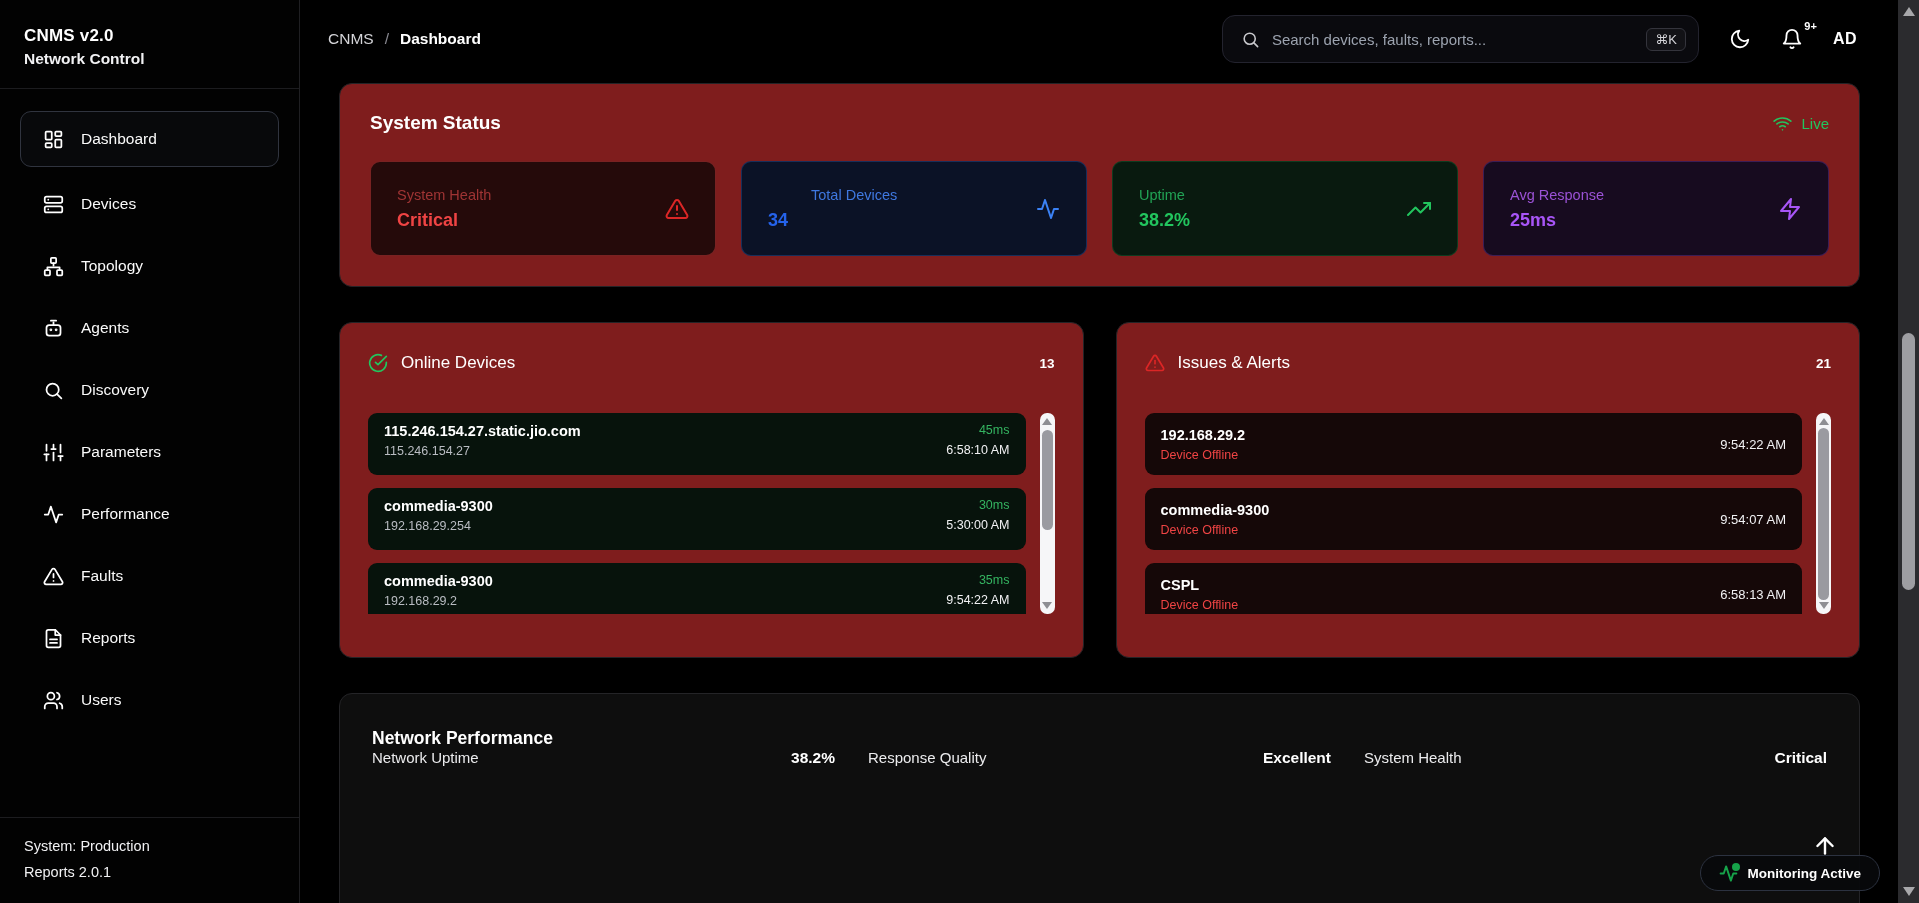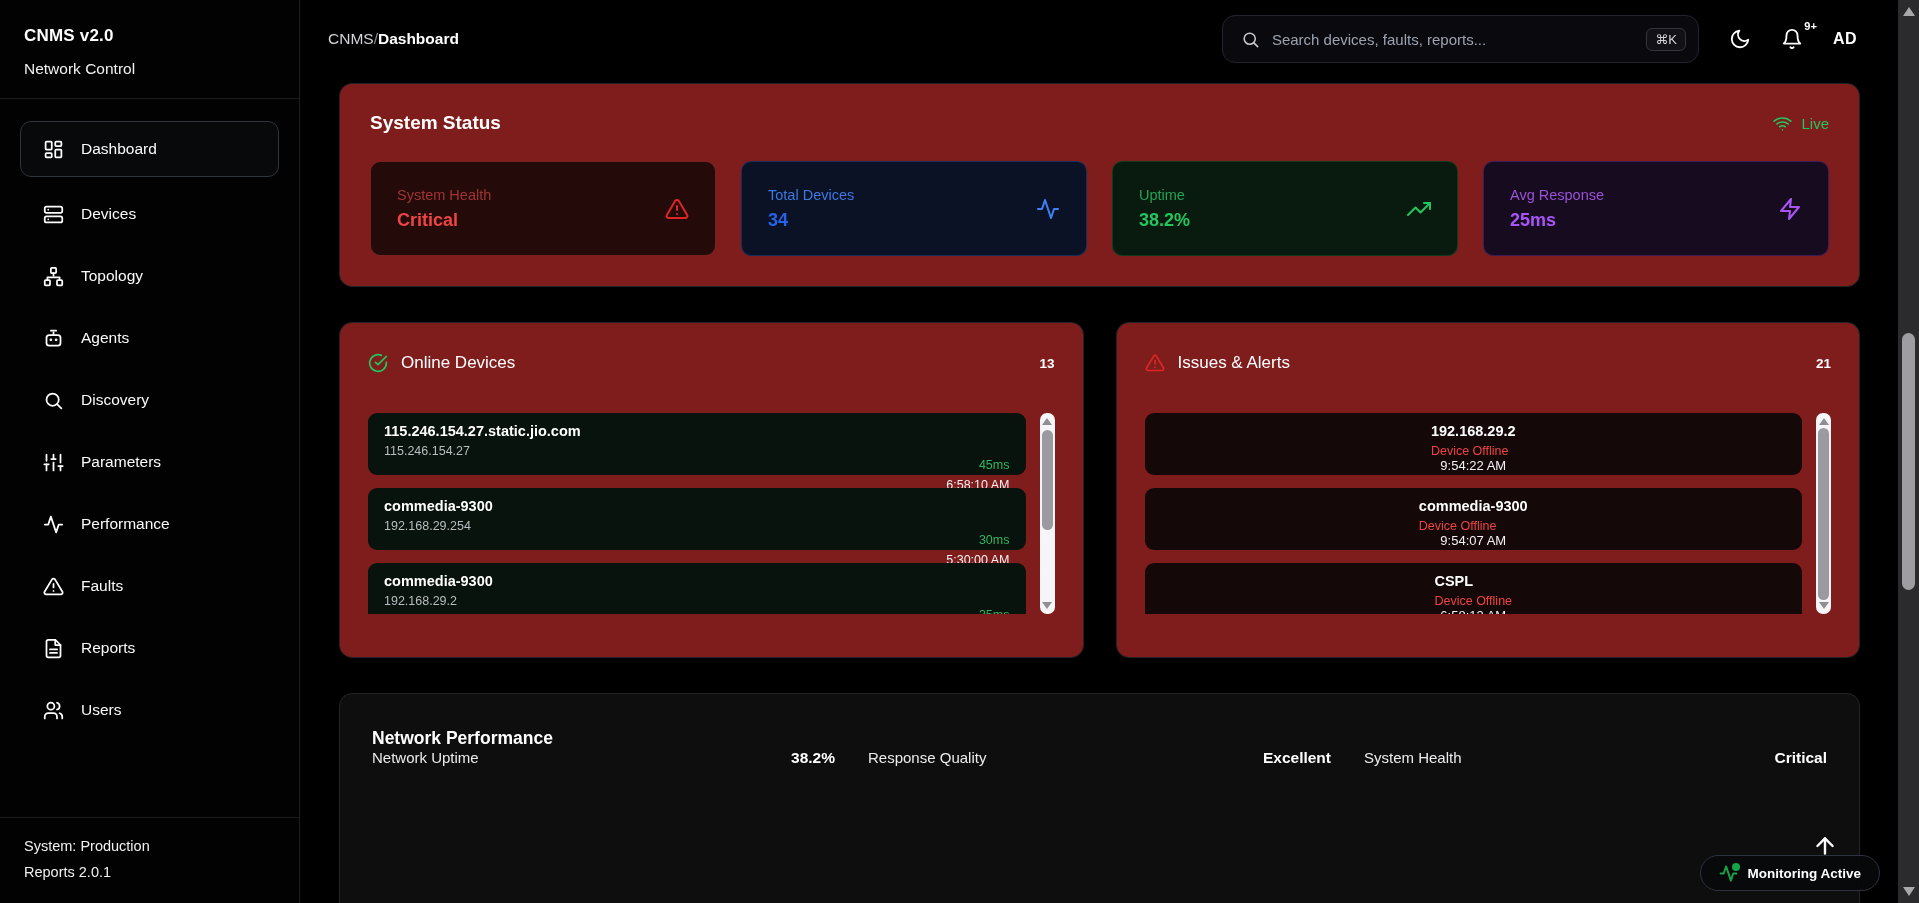--- a/index.html
+++ b/index.html
@@ -8,33 +8,33 @@
     background:#000; color:#fff;
     font-family:"Liberation Sans","DejaVu Sans",sans-serif;
     display:flex;
   }
   svg { display:block; }
 
   
   .sidebar { width:300px; min-width:300px; height:100%; background:#020202; border-right:1px solid #1f1f22; display:flex; flex-direction:column; }
   .sb-head { padding:26px 24px 20px 24px; border-bottom:1px solid #1c1c1f; }
   .sb-title { font-size:17px; font-weight:700; letter-spacing:.2px; }
-  .sb-sub { margin-top:14px; font-size:15.5px; font-weight:400; color:#f1f1f3; }
+  .sb-sub { margin-top:4px; font-size:15.5px; font-weight:700; color:#f1f1f3; }
   .nav { display:flex; flex-direction:column; gap:12px; padding:22px 20px 0 20px; }
   .nav-item { display:flex; align-items:center; gap:17px; height:50px; padding:0 22px; border-radius:11px; border:1px solid transparent; color:#fafafa; cursor:pointer; }
   .nav-item.active { border-color:#30343f; height:56px; background:#08090b; }
   .nav-item .nv-ic { width:21px; height:21px; color:#fff; }
   .nav-label { font-size:15.5px; font-weight:400; }
   .sb-foot { margin-top:auto; border-top:1px solid #1c1c1f; padding:16px 24px 18px 24px; }
   .sb-foot div { font-size:14.5px; color:#f1f1f3; line-height:1.75; }
 
   
   .main { flex:1; height:100%; position:relative; overflow:hidden; }
   .topbar { height:78px; display:flex; align-items:center; padding:0 62px 0 28px; }
-  .crumb { display:flex; align-items:center; font-size:15.5px; }
+  .crumb { display:flex; align-items:center; gap:11px; font-size:15.5px; }
   .crumb-root { color:#d4d4d8; }
   .crumb-sep { color:#8a8a92; }
   .crumb-cur { color:#fff; font-weight:700; }
   .tb-right { margin-left:auto; display:flex; align-items:center; gap:30px; }
   .searchbox { width:477px; height:48px; background:#0a0a0e; border:1px solid #23232e; border-radius:13px; display:flex; align-items:center; padding:0 12px 0 18px; }
   .searchbox .s-ic { width:19px; height:19px; color:#c8c8cc; margin-right:12px; }
   .searchbox input { flex:1; background:transparent; border:none; outline:none; color:#e4e4e7; font-size:15px; font-family:inherit; }
   .searchbox input::placeholder { color:#9ca3af; }
   .kbd { border:1px solid #34343c; background:#121216; border-radius:6px; padding:4px 8px; font-size:13px; color:#d4d4d8; line-height:1; }
   .icon-btn { width:22px; height:22px; color:#fff; cursor:pointer; position:relative; }
@@ -52,38 +52,38 @@
   .live { display:flex; align-items:center; gap:9px; color:#22c55e; font-size:15px; }
   .live .lv-ic { width:19px; height:19px; }
   .stat-grid { margin-top:27px; display:grid; grid-template-columns:repeat(4,1fr); gap:25px; }
   .stat { height:95px; border-radius:10px; display:flex; align-items:center; justify-content:space-between; padding:0 26px; }
   .sc-label { font-size:14.5px; margin-bottom:7px; }
   .sc-value { font-size:18px; font-weight:700; }
   .sc-icon { width:24px; height:24px; }
   .c-red    { background:#250a0a; border:1px solid rgba(239,68,68,.42); }
   .c-red .sc-label{color:#a03434;} .c-red .sc-value{color:#ef4444;} .c-red .sc-icon{color:#dc2626;}
   .c-blue   { background:#0b1226; border:1px solid rgba(59,130,246,.25); }
-  .c-blue .sc-label{color:#3f78e0;} .c-blue .sc-value{color:#2563eb;} .c-blue .sc-icon{color:#3b82f6;}
+  .c-blue .sc-label{color:#3f78e0;margin-left:43px;} .c-blue .sc-value{color:#2563eb;} .c-blue .sc-icon{color:#3b82f6;}
   .c-green  { background:#091a0f; border:1px solid rgba(34,197,94,.2); }
   .c-green .sc-label{color:#21a355;} .c-green .sc-value{color:#22c55e;} .c-green .sc-icon{color:#22c55e;}
   .c-purple { background:#170b1f; border:1px solid rgba(168,85,247,.25); }
   .c-purple .sc-label{color:#9b52d6;} .c-purple .sc-value{color:#a855f7;} .c-purple .sc-icon{color:#a855f7;}
 
   
   .two-col { margin-top:35px; display:grid; grid-template-columns:1fr 1fr; gap:32px; }
   .list-card { height:336px; padding:30px 28px 0 28px; overflow:hidden; }
   .lc-head { display:flex; align-items:center; justify-content:space-between; }
   .lc-left { display:flex; align-items:center; gap:13px; }
   .lc-ic { width:20px; height:20px; }
   .lc-ic.ok { color:#22c55e; } .lc-ic.warn { color:#dc2626; }
   .lc-title { font-size:17px; font-weight:400; }
   .lc-count { font-size:13.5px; font-weight:700; color:#fff; }
   .list-wrap { margin-top:40px; display:flex; }
   .rows { flex:1; height:201px; overflow:hidden; display:flex; flex-direction:column; gap:13px; }
-  .row { border-radius:9px; padding:10px 16px; min-height:62px; display:flex; justify-content:space-between;flex-direction:column; }
+  .row { border-radius:9px; padding:10px 16px; min-height:62px; display:flex; justify-content:space-between; }
   .row-online { background:#07130c; }
   .row-alert { background:#150808; align-items:center; }
   .r-name { font-size:14.5px; font-weight:700; color:#fff; }
   .r-sub { font-size:12.5px; color:#b9bcc2; margin-top:5px; }
   .r-off { font-size:12.5px; color:#ef4444; margin-top:5px; }
   .r-right { text-align:right; }
   .r-ms { font-size:12.5px; color:#34b360; }
   .r-time { font-size:12.5px; color:#f1f1f3; margin-top:6px; }
   .r-time-solo { font-size:13px; color:#f1f1f3; }
 

